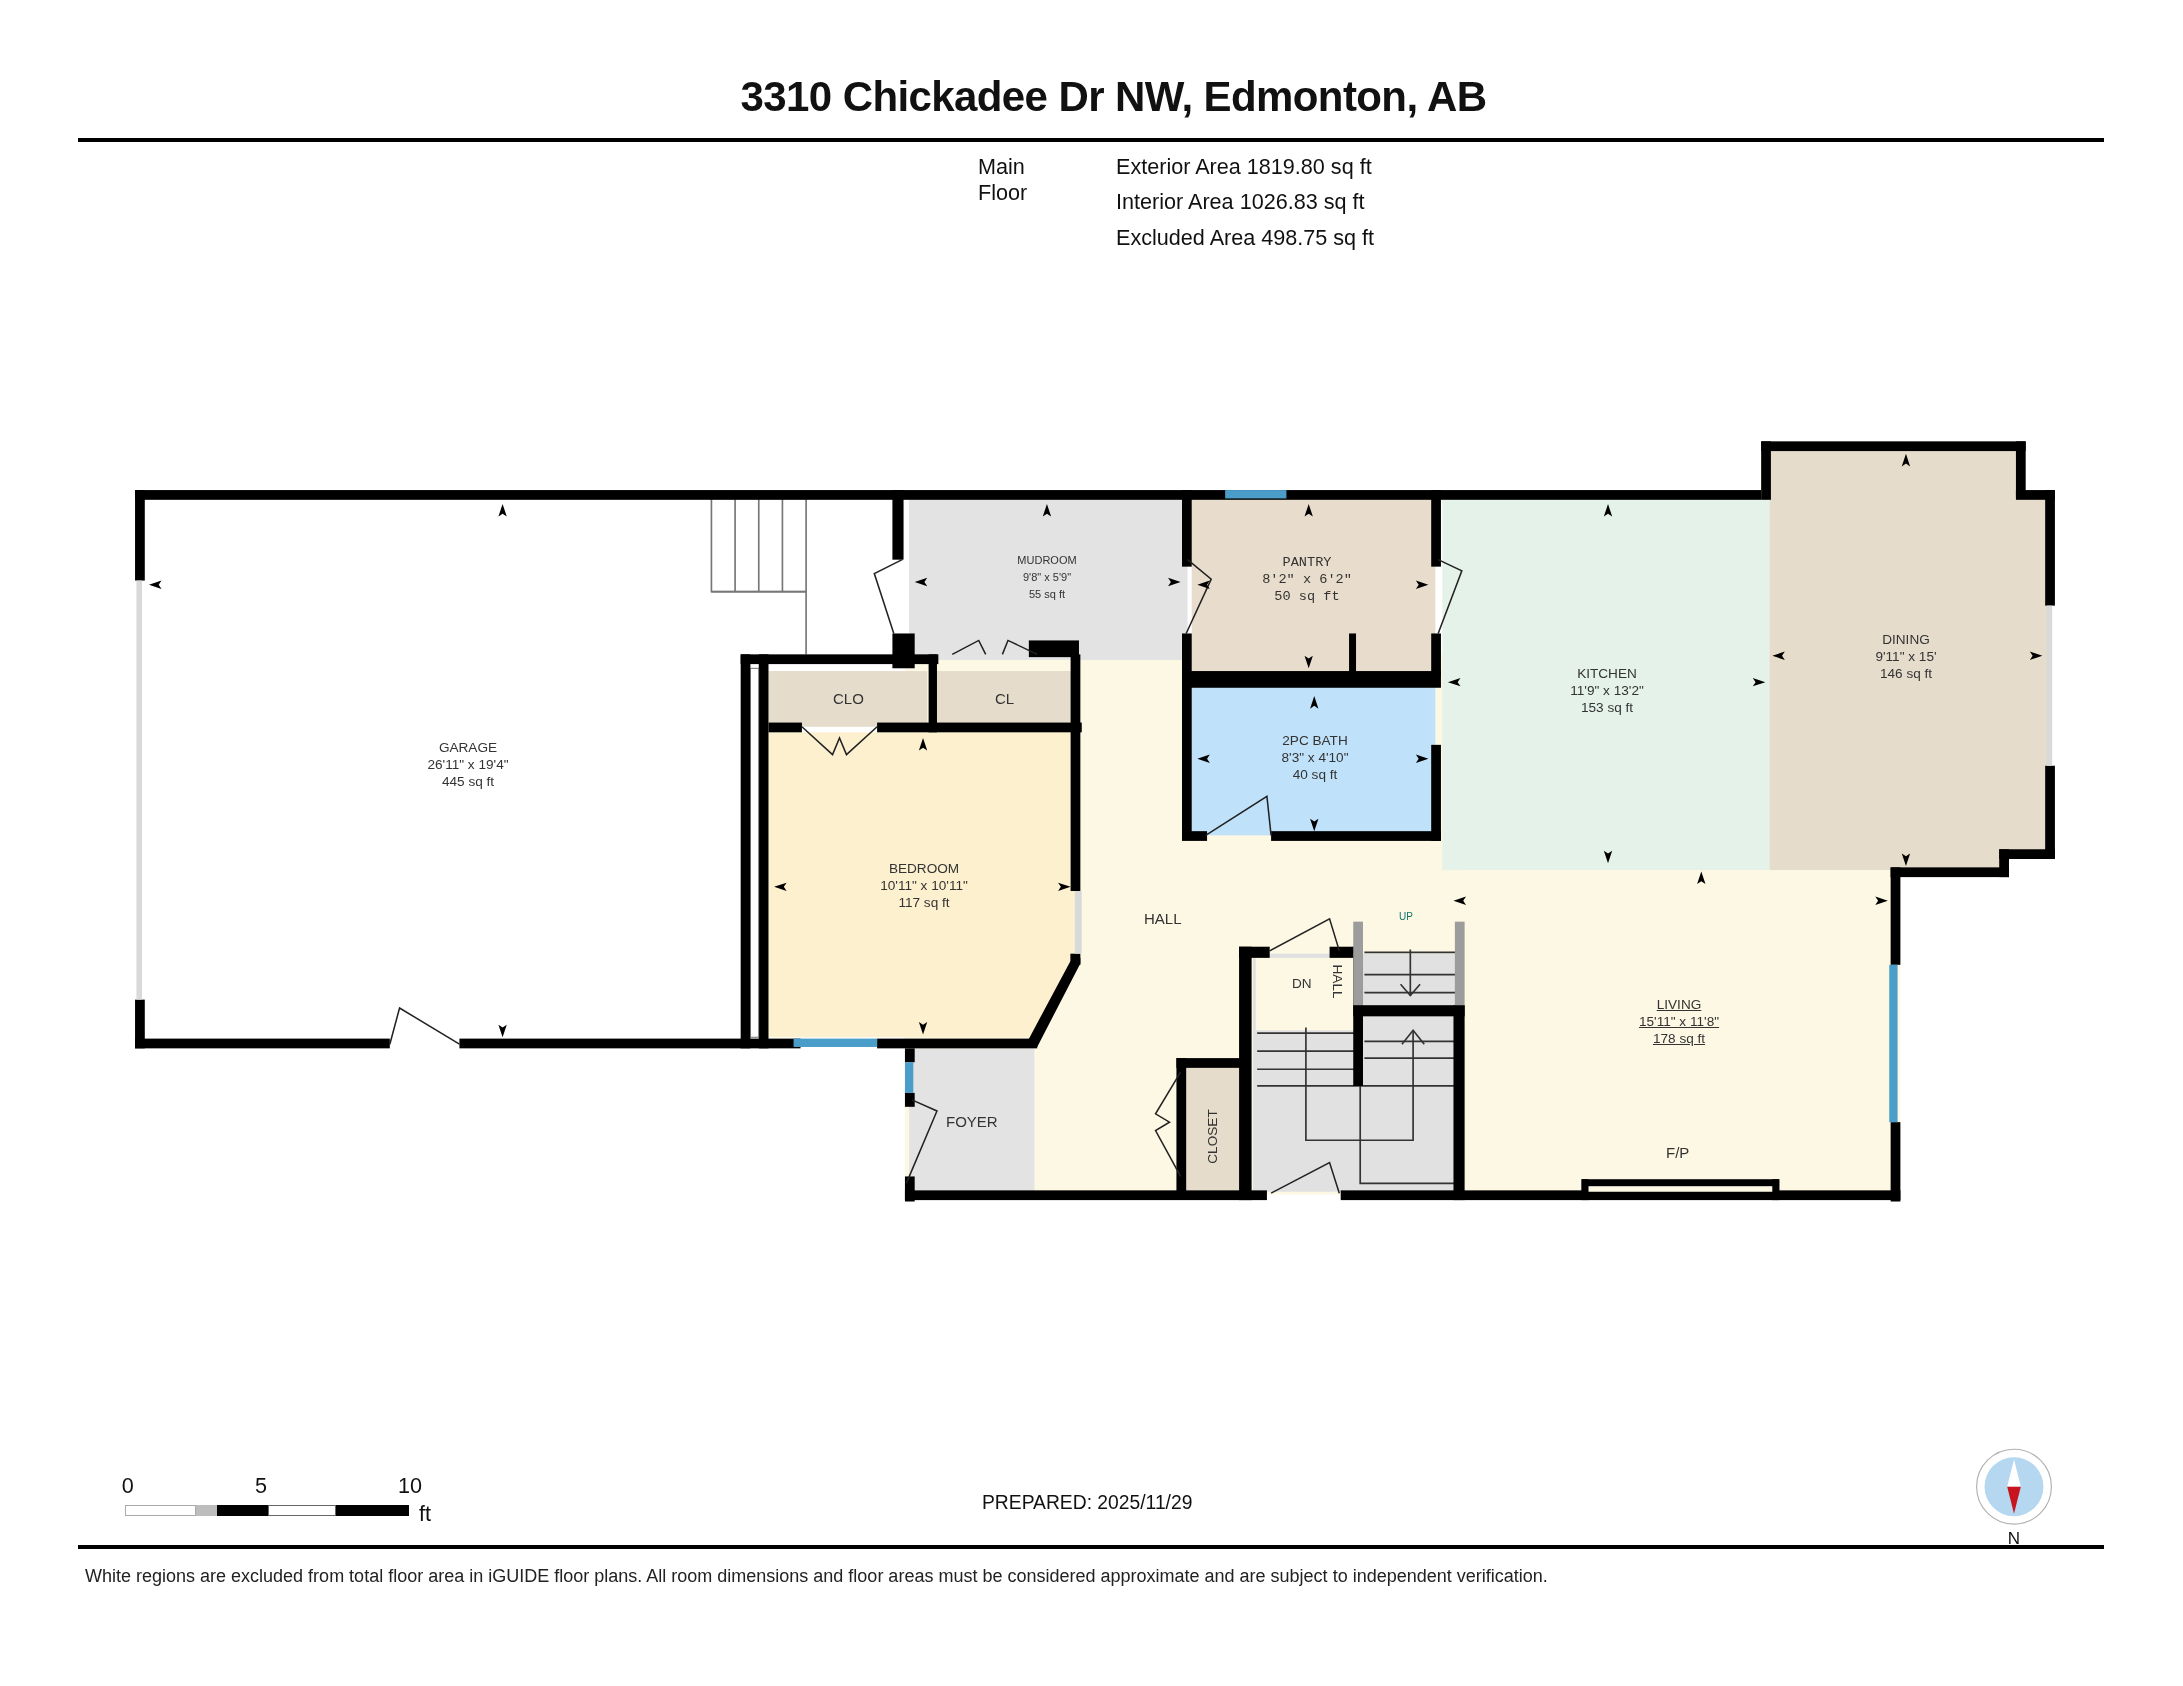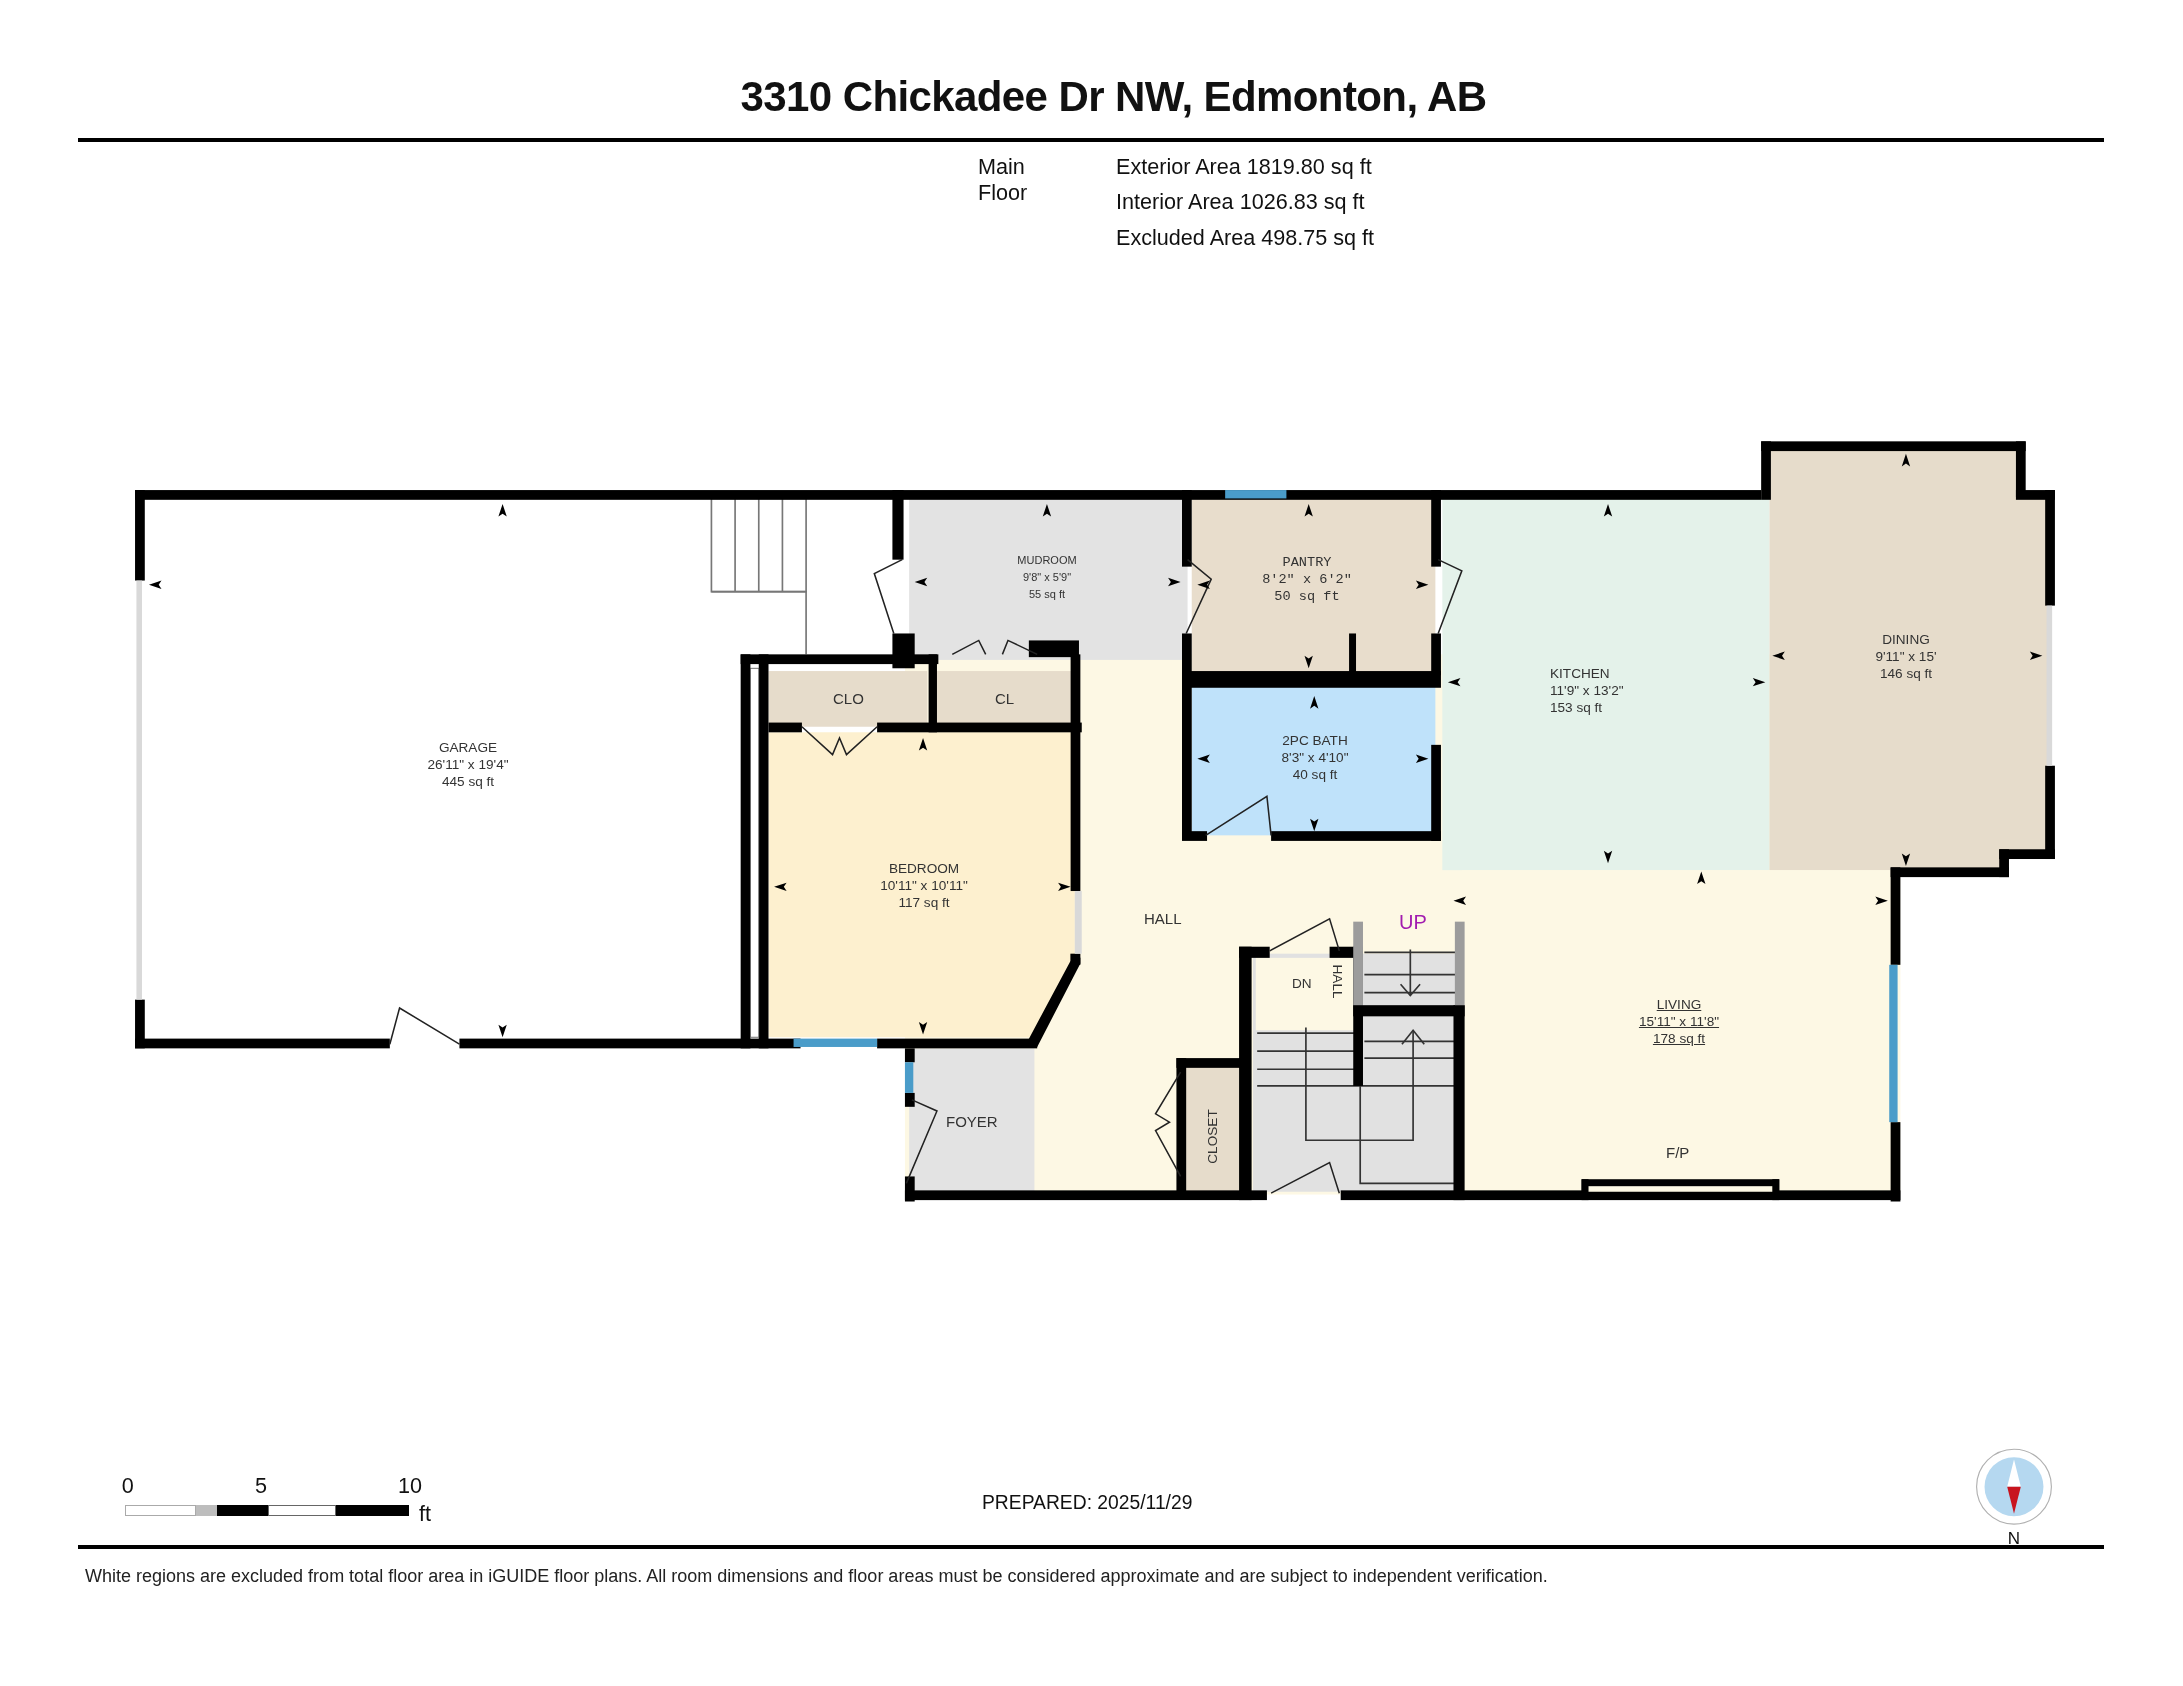--- a/index.html
+++ b/index.html
@@ -218,21 +218,21 @@
   <div style="position:absolute;left:990px;top:552px;width:114px;text-align:center;font-size:11px;color:#333;line-height:17px;">
     <div>MUDROOM</div>
     <div>9'8" x 5'9"</div>
     <div>55 sq ft</div>
   </div>
   <div style="position:absolute;left:1250px;top:554px;width:114px;text-align:center;font-size:13.6px;color:#333;line-height:17px;font-family:Liberation Mono, monospace;">
     <div>PANTRY</div>
     <div>8'2" x 6'2"</div>
     <div>50 sq ft</div>
   </div>
-  <div style="position:absolute;left:1550px;top:665px;width:114px;text-align:left;font-size:13.6px;color:#333;line-height:17px;">
+  <div style="position:absolute;left:1550px;top:665px;width:114px;text-align:center;font-size:13.6px;color:#333;line-height:17px;">
     <div>KITCHEN</div>
     <div>11'9" x 13'2"</div>
     <div>153 sq ft</div>
   </div>
   <div style="position:absolute;left:1849px;top:631px;width:114px;text-align:center;font-size:13.6px;color:#333;line-height:17px;">
     <div>DINING</div>
     <div>9'11" x 15'</div>
     <div>146 sq ft</div>
   </div>
   <div style="position:absolute;left:1258px;top:732px;width:114px;text-align:center;font-size:13.6px;color:#333;line-height:17px;">
@@ -248,21 +248,21 @@
   <div style="position:absolute;left:1622px;top:996px;width:114px;text-align:center;font-size:13.6px;color:#333;line-height:17px;text-decoration:underline;">
     <div>LIVING</div>
     <div>15'11" x 11'8"</div>
     <div>178 sq ft</div>
   </div>
   <div style="position:absolute;left:833px;top:690px;font-size:15px;color:#333;">CLO</div>
   <div style="position:absolute;left:995px;top:690px;font-size:15px;color:#333;">CL</div>
   <div style="position:absolute;left:1144px;top:910px;font-size:15px;color:#333;">HALL</div>
   <div style="position:absolute;left:946px;top:1113px;font-size:15px;color:#333;">FOYER</div>
   <div style="position:absolute;left:1185px;top:1129px;font-size:13.6px;color:#333;transform:rotate(-90deg);transform-origin:center;">CLOSET</div>
-  <div style="position:absolute;left:1399px;top:911px;font-size:20px;color:#a21caf;">UP</div>
+  <div style="position:absolute;left:1399px;top:911px;font-size:10px;color:#0f766e;">UP</div>
   <div style="position:absolute;left:1292px;top:976px;font-size:13.6px;color:#333;">DN</div>
   <div style="position:absolute;left:1320px;top:974px;font-size:13.6px;color:#333;transform:rotate(90deg);transform-origin:center;">HALL</div>
   <div style="position:absolute;left:1666px;top:1144px;font-size:15px;color:#333;">F/P</div>
 </div>
 
 <div class="scale">
   <span class="tick" style="left:2.8px">0</span>
   <span class="tick" style="left:136px">5</span>
   <span class="tick" style="left:279px">10</span>
   <div class="bar" style="left:5.7px;width:71px;background:#fff;border:0.6px solid #aaa;box-sizing:border-box;"></div>

